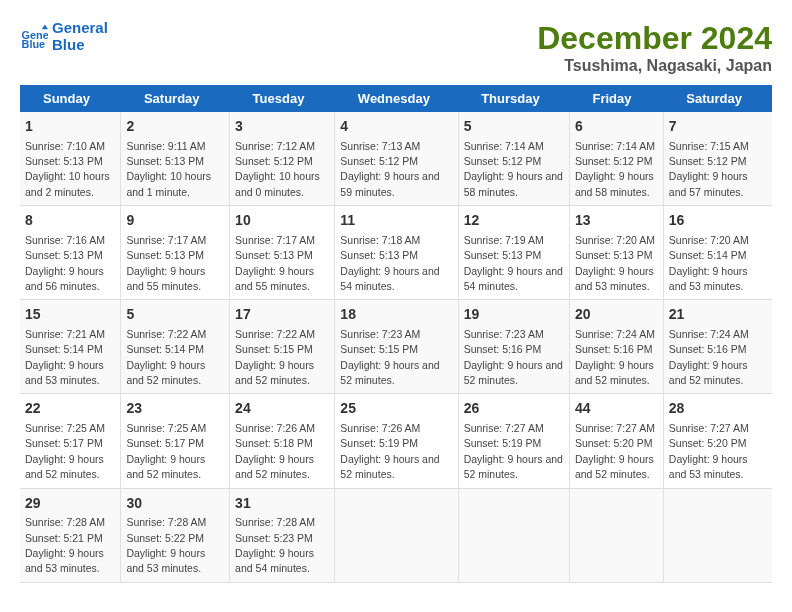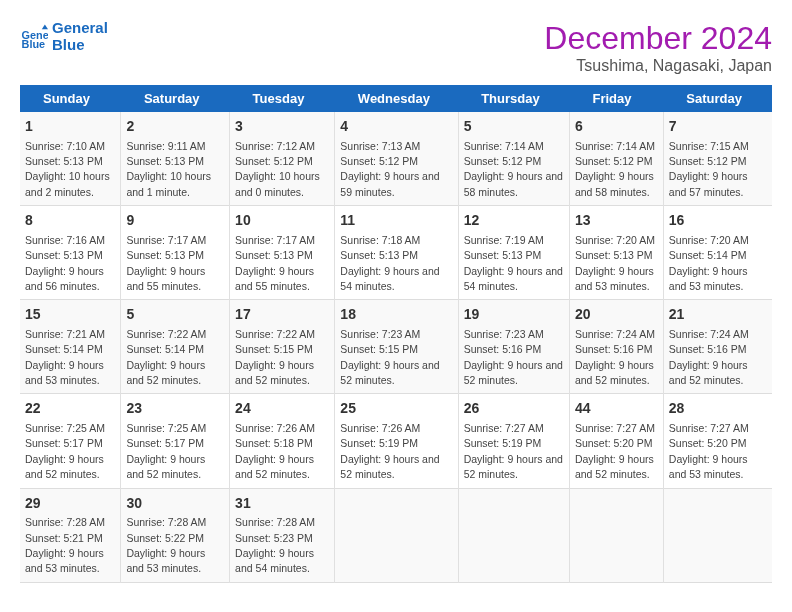--- a/index.html
+++ b/index.html
@@ -23,27 +23,27 @@
     }
     .logo-icon {
       width: 28px;
       height: 28px;
     }
     .title-block {
       text-align: right;
     }
     .title-block h1 {
       font-size: 32px;
-      font-weight: normal;
-      color: #a21caf;
+      font-weight: bold;
+      color: #4d7c0f;
     }
     .title-block h2 {
       font-size: 16px;
       color: #555;
-      font-weight: normal;
+      font-weight: bold;
     }
     table {
       width: 100%;
       border-collapse: collapse;
       font-size: 11px;
     }
     thead tr th {
       background-color: #1a6abf;
       color: #fff;
       padding: 6px 23px;

